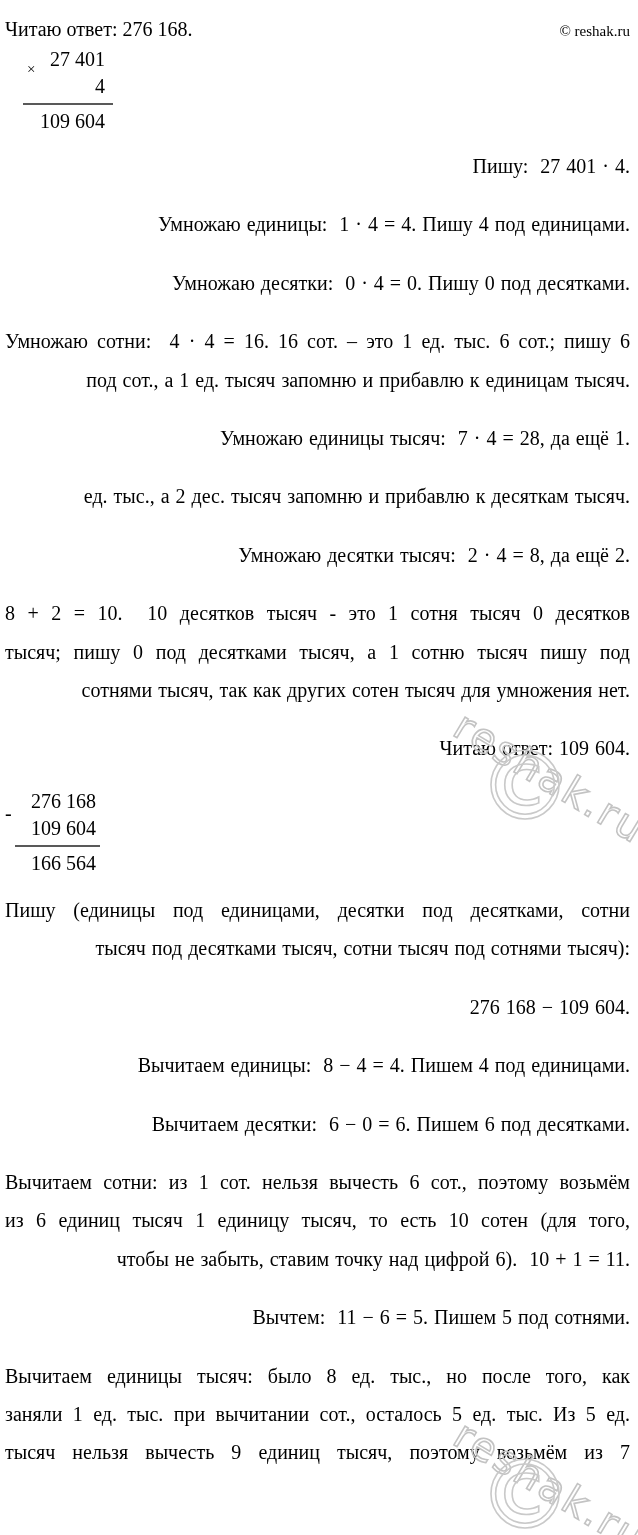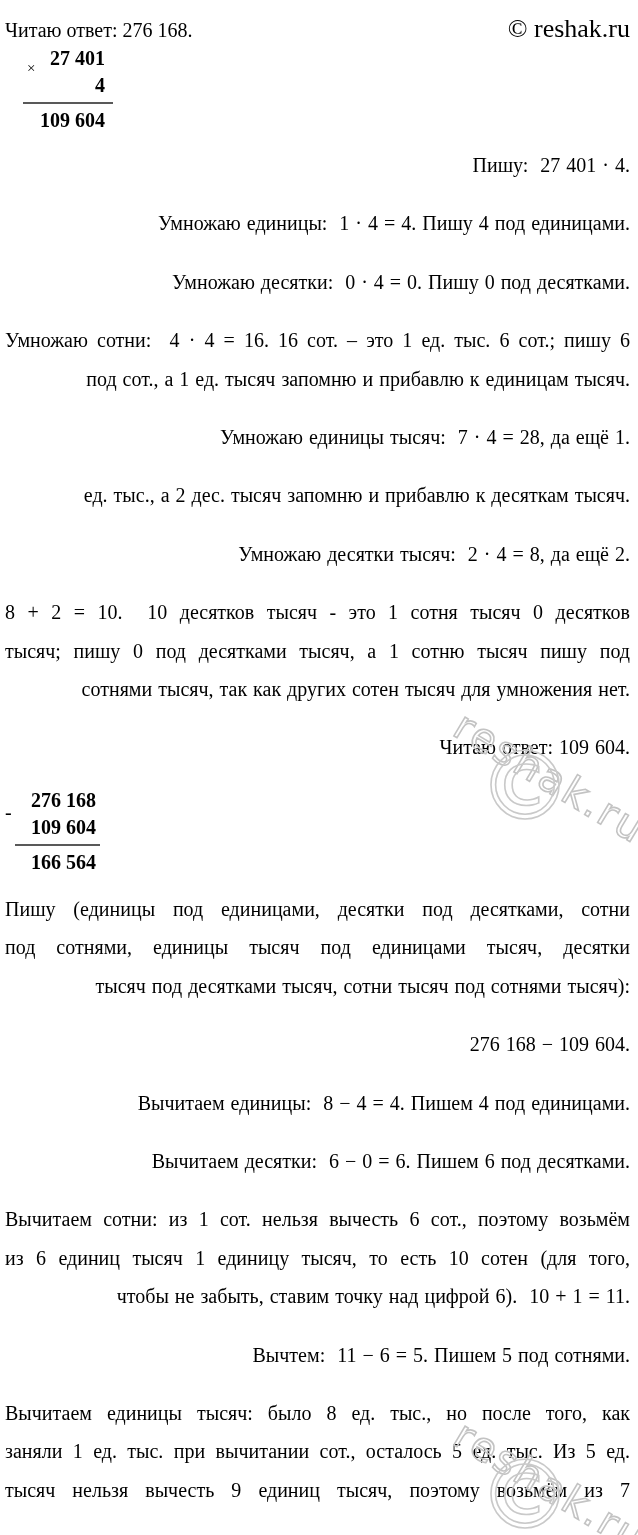--- a/index.html
+++ b/index.html
@@ -13,29 +13,29 @@
   .content {
     position:absolute; inset:0;
     padding:14px 8px 0 5px;
     box-sizing:border-box;
     z-index:1;
   }
   .header {
     display:flex; justify-content:space-between; align-items:baseline;
     line-height:30px;
   }
-  .copyright { font-size:26px; }
+  .copyright { font-size:15px; }
   .para { margin:0; }
   .line { line-height:38.4px; word-spacing:0.05em; }
   .jl { text-align:justify; text-align-last:justify; }
   .ll { text-align:right; }
 
   
   .col-block { position:relative; }
-  .col-block .num { text-align:right; line-height:27px; height:27px;font-weight:bold; }
+  .col-block .num { text-align:right; line-height:27px; height:27px; }
   .col-block .rule { border-top:2px solid #595959; height:0; }
   .op { position:absolute; }
   .mult { width:100px; margin:0 0 12px 0; }
   .mult .rule { margin:3px 0 3px 18px; width:90px; }
   .op-x { left:22px; top:15px; font-size:15px; }
   .sub { width:91px; margin:0 0 14px 0; }
   .sub .rule { margin:3px 0 3px 10px; width:85px; }
   .op-minus { left:0px; top:14px; font-size:20px; }
 
   
@@ -124,21 +124,20 @@
     <span class="op op-minus">-</span>
     <div class="num">276 168</div>
     <div class="num">109 604</div>
     <div class="rule"></div>
     <div class="num">166 564</div>
   </div>
 
   <p class="para">
     </p>
     <div class="line jl">Пишу (единицы под единицами, десятки под десятками, сотни</div>
-    <div class="line jl">под сотнями, единицы тысяч под единицами тысяч, десятки</div>
     <div class="line ll">тысяч под десятками тысяч, сотни тысяч под сотнями тысяч):</div>
   <p></p>
   <p class="para">
     </p>
     <div class="line ll">276 168 − 109 604.</div>
   <p></p>
   <p class="para">
     </p>
     <div class="line ll">Вычитаем единицы:&nbsp; 8 − 4 = 4. Пишем 4 под единицами.</div>
   <p></p>

